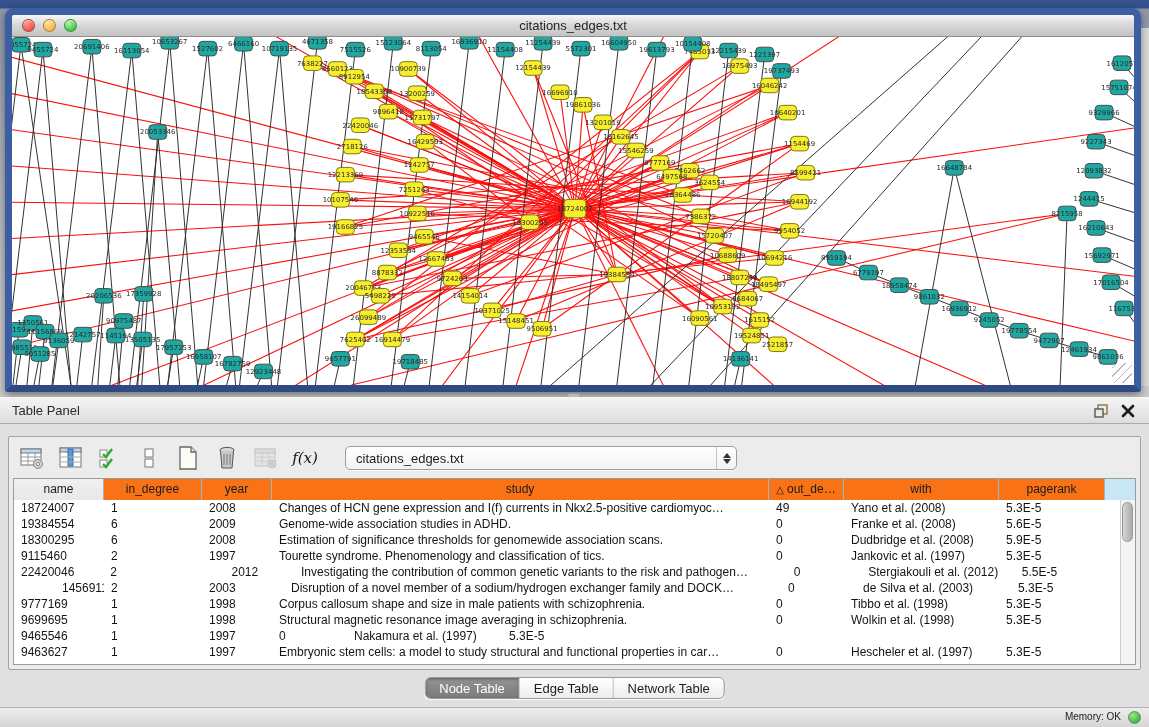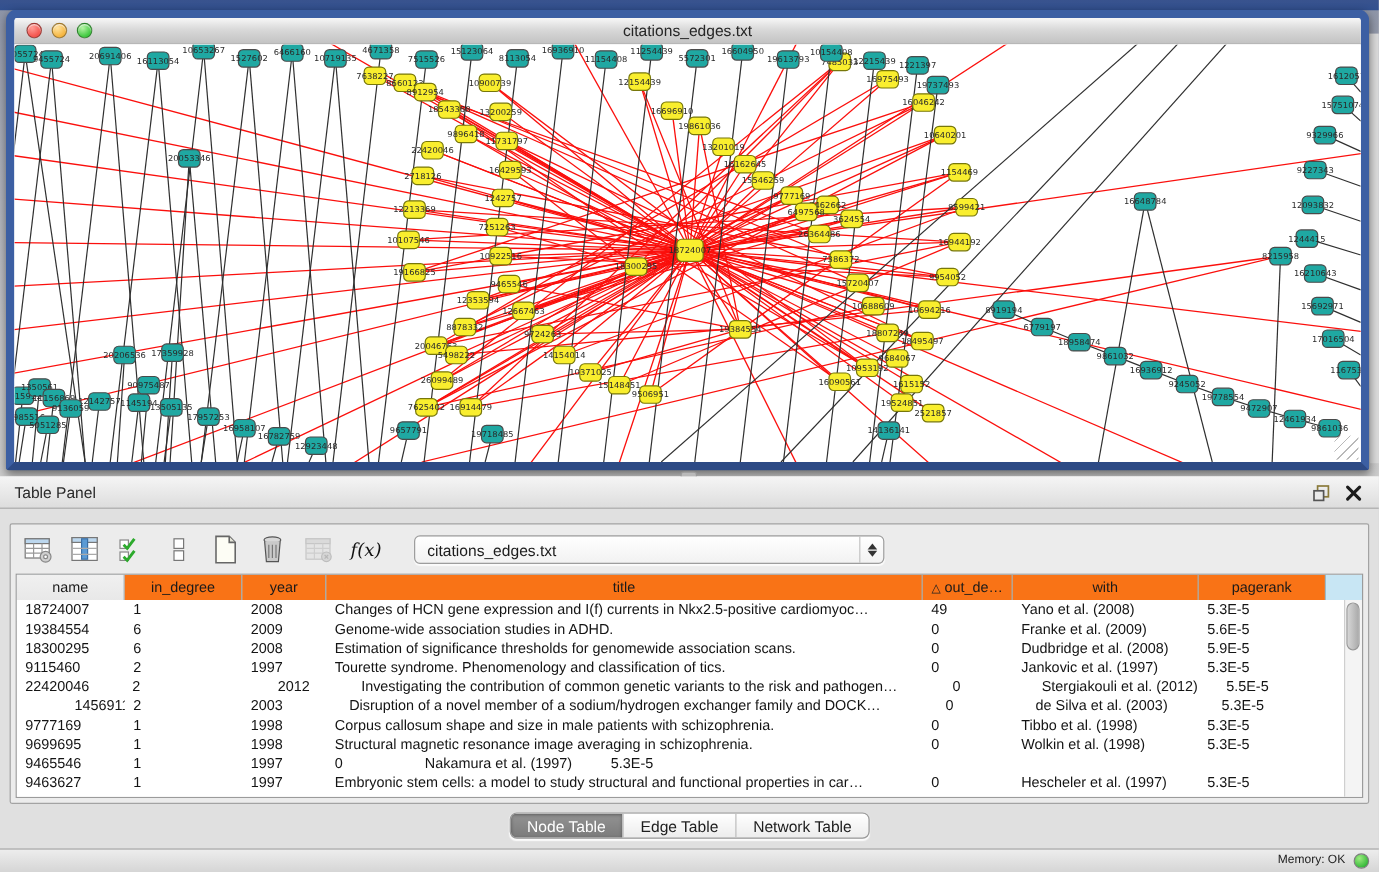--- a/index.html
+++ b/index.html
@@ -651,42 +651,42 @@
             <i class="down"></i>
         </span>
       </div>
     </div>
 
     <div class="table-wrap">
       <div class="thead" id="thead">
           <div class="th gray" style="width: 90px;"><span>name</span></div>
           <div class="th" style="width: 98px;"><span>in_degree</span></div>
           <div class="th" style="width: 70px;"><span>year</span></div>
-          <div class="th" style="width: 497px;"><span>title</span></div>
+          <div class="th" style="width: 497px;"><span>study</span></div>
           <div class="th" style="width: 75px;"><span class="sort-tri">△</span><span>out_de…</span></div>
           <div class="th" style="width: 155px;"><span>with</span></div>
           <div class="th" style="width: 106px;"><span>pagerank</span></div>
         </div>
       <div class="tbody" id="tbody">
           <div class="tr">
             <div class="td" style="width: 90px;">18724007</div>
             <div class="td" style="width: 98px;">1</div>
             <div class="td" style="width: 70px;">2008</div>
             <div class="td" style="width: 497px;">Changes of HCN gene expression and I(f) currents in Nkx2.5-positive cardiomyoc…</div>
             <div class="td" style="width: 75px;">49</div>
             <div class="td" style="width: 155px;">Yano et al. (2008)</div>
             <div class="td" style="width: 106px;">5.3E-5</div>
           </div>
           <div class="tr">
             <div class="td" style="width: 90px;">19384554</div>
             <div class="td" style="width: 98px;">6</div>
             <div class="td" style="width: 70px;">2009</div>
             <div class="td" style="width: 497px;">Genome-wide association studies in ADHD.</div>
             <div class="td" style="width: 75px;">0</div>
-            <div class="td" style="width: 155px;">Franke et al. (2009)</div>
+            <div class="td" style="width: 155px;">Franke et al. (2008)</div>
             <div class="td" style="width: 106px;">5.6E-5</div>
           </div>
           <div class="tr">
             <div class="td" style="width: 90px;">18300295</div>
             <div class="td" style="width: 98px;">6</div>
             <div class="td" style="width: 70px;">2008</div>
             <div class="td" style="width: 497px;">Estimation of significance thresholds for genomewide association scans.</div>
             <div class="td" style="width: 75px;">0</div>
             <div class="td" style="width: 155px;">Dudbridge et al. (2008)</div>
             <div class="td" style="width: 106px;">5.9E-5</div>

